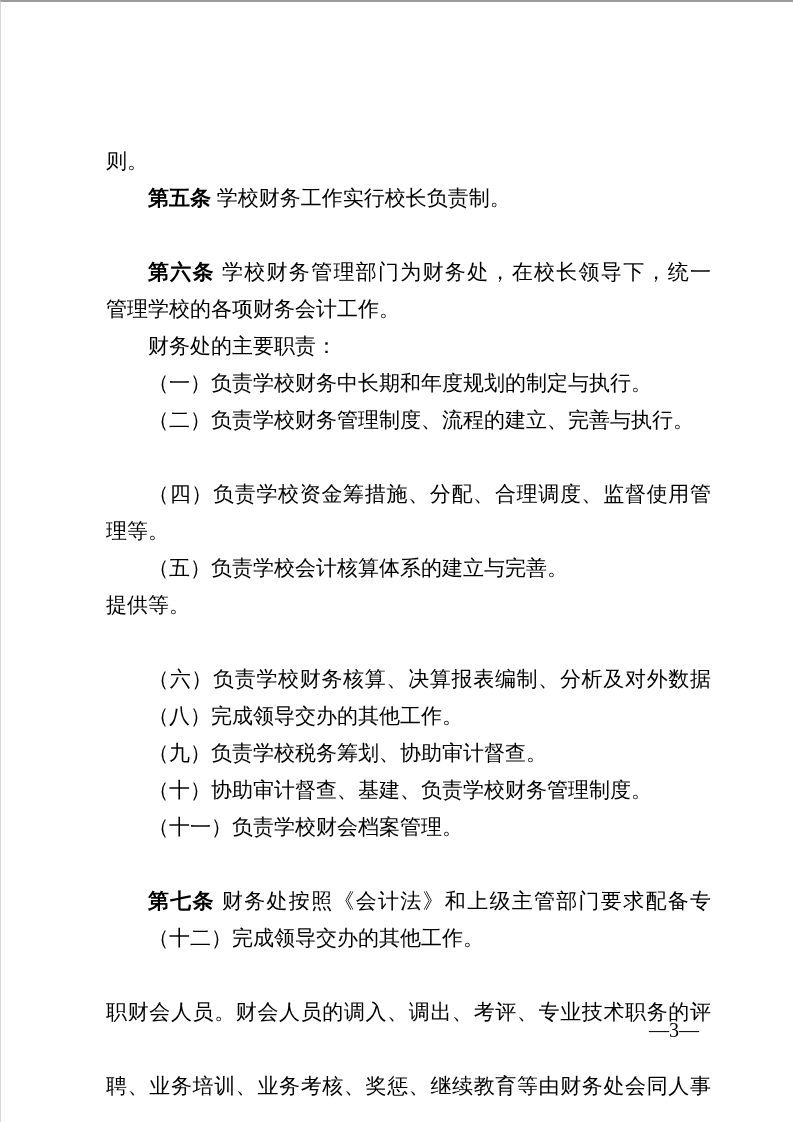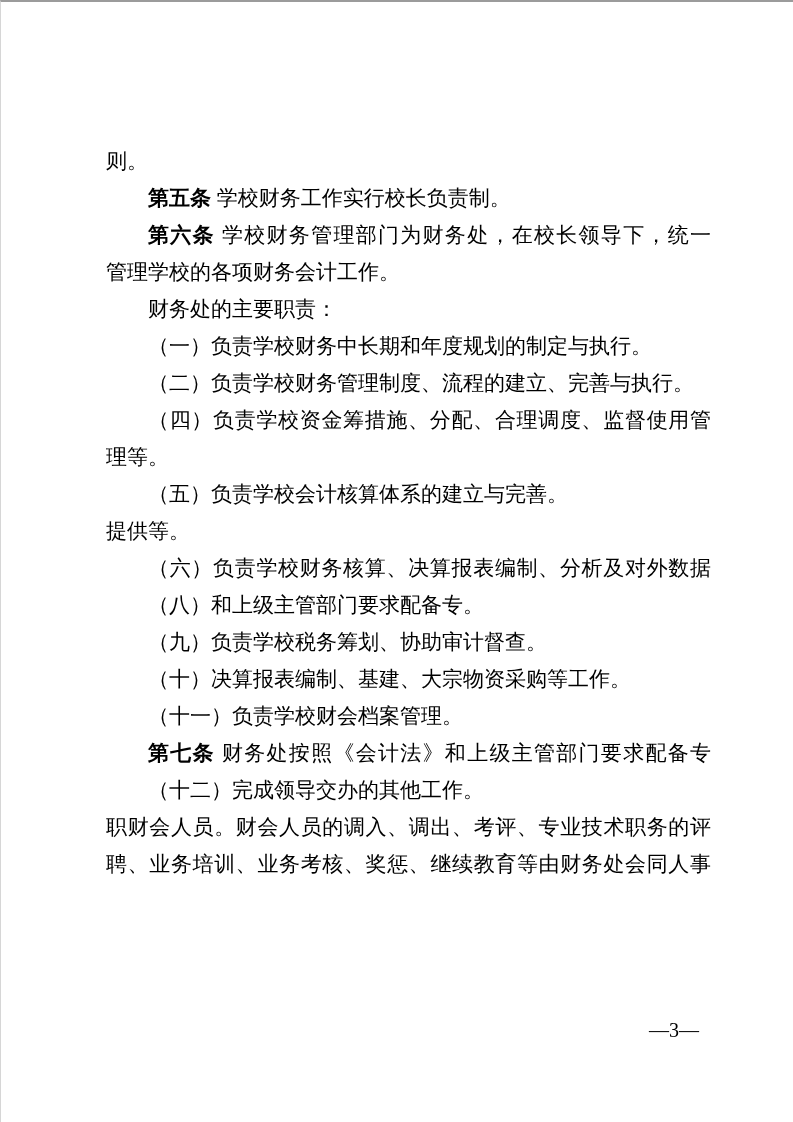--- a/index.html
+++ b/index.html
@@ -33,20 +33,21 @@
     white-space: nowrap;
   }
   .line.indent {
     padding-left: 42px; 
   }
   .line.fill {
     white-space: normal;
     text-align: justify;
     text-align-last: justify;
     overflow: hidden;
+    margin-top: 37px;
   }
   .line .b {
     font-weight: 700;
     font-family: Liberation Mono, monospace;
   }
   .page-num {
     position: absolute;
     top: 1016px;
     right: 94px;
     font-size: 20px;
@@ -65,23 +66,23 @@
       <div class="line indent fill"><span class="b">第六条</span><span> 学校财务管理部门为财务处，在校长领导下，统一</span></div>
       <div class="line"><span>管理学校的各项财务会计工作。</span></div>
       <div class="line indent"><span>财务处的主要职责：</span></div>
       <div class="line indent"><span>（一）负责学校财务中长期和年度规划的制定与执行。</span></div>
       <div class="line indent"><span>（二）负责学校财务管理制度、流程的建立、完善与执行。</span></div>
       <div class="line indent fill"><span>（四）负责学校资金筹措施、分配、合理调度、监督使用管</span></div>
       <div class="line"><span>理等。</span></div>
       <div class="line indent"><span>（五）负责学校会计核算体系的建立与完善。</span></div>
       <div class="line"><span>提供等。</span></div>
       <div class="line indent fill"><span>（六）负责学校财务核算、决算报表编制、分析及对外数据</span></div>
-      <div class="line indent"><span>（八）和上级主管部门要求配备专。</span></div>
+      <div class="line indent"><span>（八）完成领导交办的其他工作。</span></div>
       <div class="line indent"><span>（九）负责学校税务筹划、协助审计督查。</span></div>
-      <div class="line indent"><span>（十）决算报表编制、基建、大宗物资采购等工作。</span></div>
+      <div class="line indent"><span>（十）协助审计督查、基建、负责学校财务管理制度。</span></div>
       <div class="line indent"><span>（十一）负责学校财会档案管理。</span></div>
       <div class="line indent fill"><span class="b">第七条</span><span> 财务处按照《会计法》和上级主管部门要求配备专</span></div>
       <div class="line indent"><span>（十二）完成领导交办的其他工作。</span></div>
       <div class="line fill"><span>职财会人员。财会人员的调入、调出、考评、专业技术职务的评</span></div>
       <div class="line fill"><span>聘、业务培训、业务考核、奖惩、继续教育等由财务处会同人事</span></div>
     </div>
   <div class="page-num">—3—</div>
 </div>
 
 </body></html>

